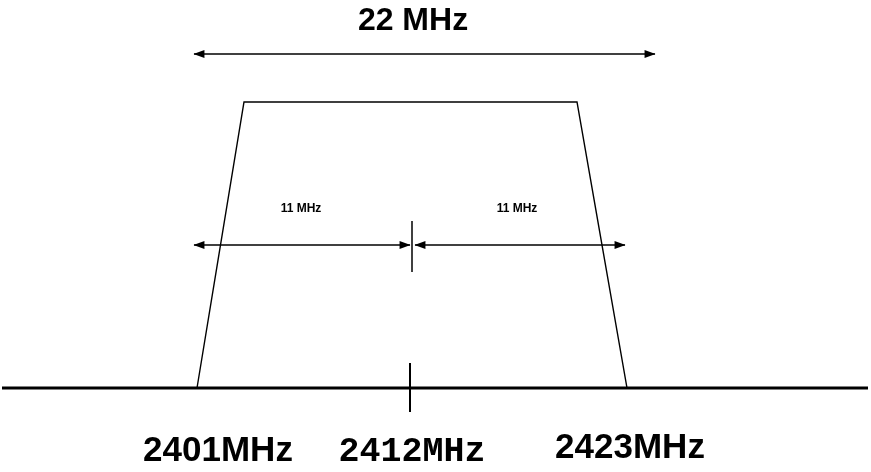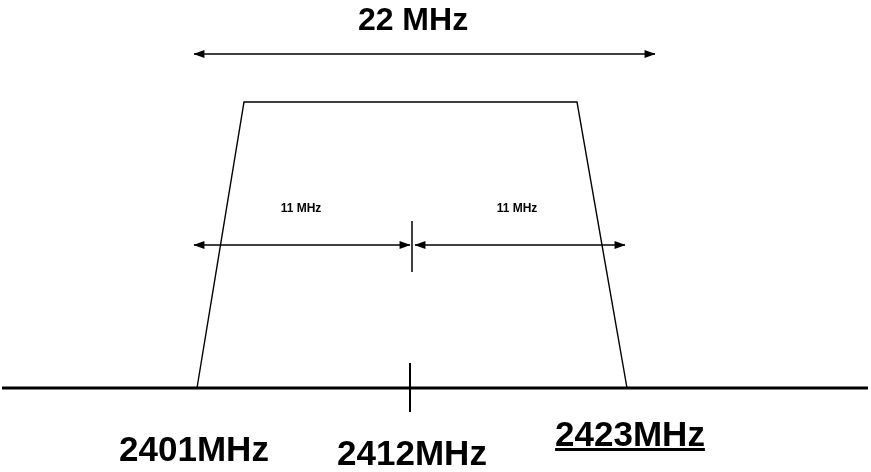--- a/index.html
+++ b/index.html
@@ -37,23 +37,23 @@
   }
   .lbl-half {
     top: 202px;
     font-size: 12px;
   }
   .lbl-half-left  { left: 301px; }
   .lbl-half-right { left: 517px; }
   .lbl-freq {
     font-size: 35px;
   }
-  .lbl-freq-lower  { left: 194px; top: 431px; }
-  .lbl-freq-center { left: 412px; top: 435px; }
-  .lbl-freq-upper  { left: 630px; top: 416px; text-decoration: underline; }
+  .lbl-freq-lower  { left: 218px; top: 431px; }
+  .lbl-freq-center { left: 412px; top: 435px; font-family: Liberation Mono, monospace; }
+  .lbl-freq-upper  { left: 630px; top: 428px; }
 </style>
 </head>
 <body>
 
 <div class="canvas">
 
   <svg class="diagram-svg" viewBox="0 0 871 472" xmlns="http://www.w3.org/2000/svg">
     <defs>
       <marker id="arrow" viewBox="0 0 10 10" refX="9.5" refY="5" markerWidth="15" markerHeight="11" markerUnits="userSpaceOnUse" orient="auto-start-reverse">
         <path d="M0,1.4 L10,5 L0,8.6 Z" fill="#000000"></path>

